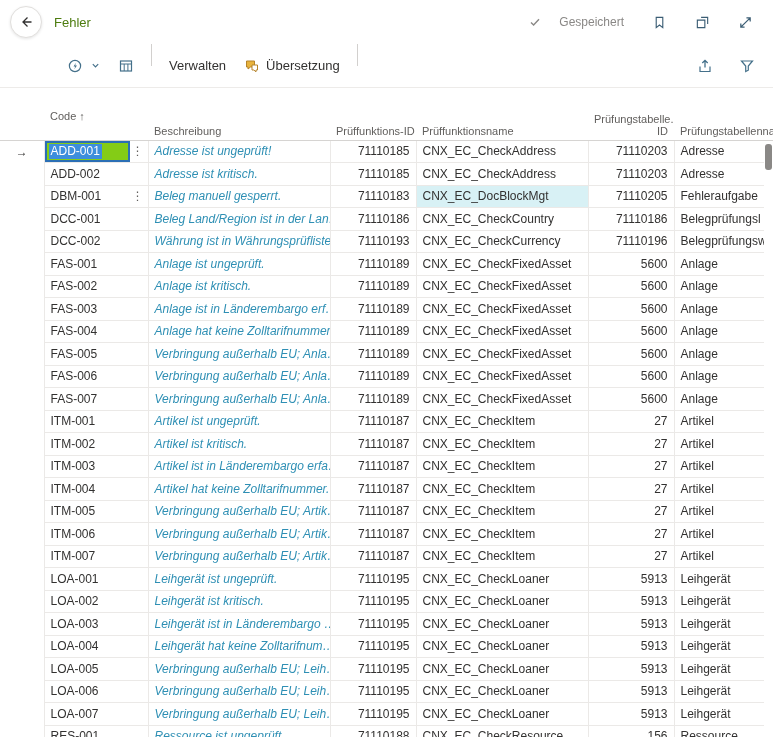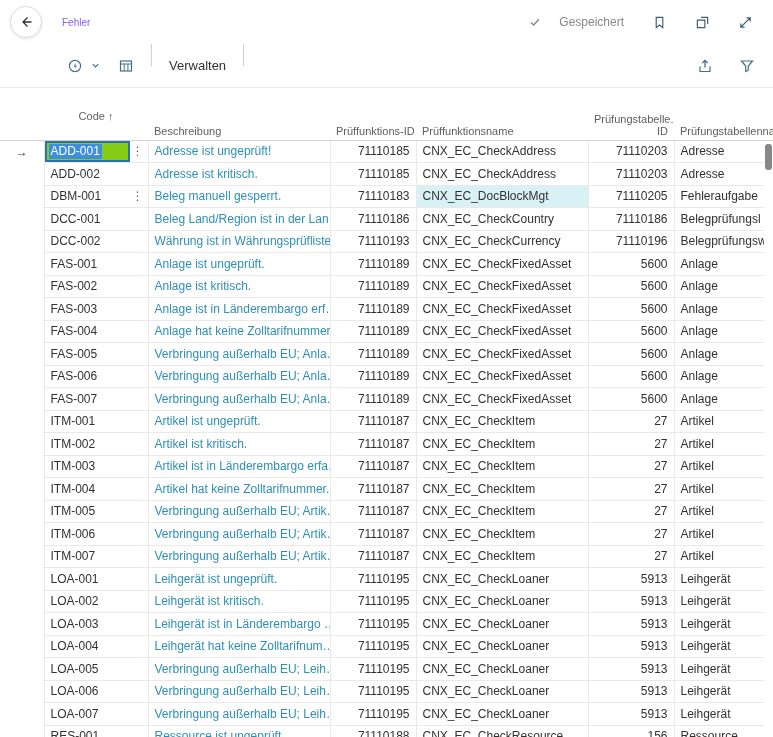--- a/index.html
+++ b/index.html
@@ -5,21 +5,21 @@
   * { box-sizing: border-box; }
   html,body { margin:0; padding:0; background:#fff; }
   body { font-family:"Liberation Sans", sans-serif; color:#323130; }
   .app { position:relative; width:773px; height:737px; background:#fff; overflow:hidden; }
 
   
   .topbar { height:44px; display:flex; align-items:center; padding:0 18px 0 10px; }
   .back-btn { width:32px; height:32px; border-radius:50%; border:1px solid #e1dfdd;
     background:#fff; box-shadow:0 1px 3px rgba(0,0,0,.10); display:flex; align-items:center;
     justify-content:center; cursor:pointer; flex:0 0 auto; }
-  .page-title { font-size:10px; margin-left:20px; color:#8b5cf6; }
+  .page-title { font-size:13px; margin-left:12px; color:#4d7c0f; }
   .topbar-spacer { flex:1; }
   .saved { display:flex; align-items:center; gap:18px; color:#8a8886; font-size:12px; margin-right:26px; }
   .top-icons { display:flex; align-items:center; gap:24px; }
   .icon-btn { background:none; border:none; padding:2px; cursor:pointer; display:flex; align-items:center; }
 
   
   .toolbar { height:44px; display:flex; padding:0 16px 0 58px;
     border-bottom:1px solid #edebe9; }
   .tb-btn { display:flex; align-items:center; gap:6px; background:none; border:none;
     font-family:inherit; font-size:13px; color:#323130; padding:6px 9px; cursor:pointer; }
@@ -29,30 +29,30 @@
 
   
   .grid { margin-top:14px; position:relative; }
   table.grid-table { border-collapse:collapse; table-layout:fixed; width:804px; font-size:12px; }
   col.c-gutter{width:44px;} col.c-code{width:104px;} col.c-desc{width:182px;}
   col.c-fid{width:86px;} col.c-fname{width:172px;} col.c-tid{width:86px;} col.c-tname{width:130px;}
 
   thead th { height:38px; border-bottom:1px solid #d6d4d2; color:#605e5c; font-weight:400;
     font-size:11px; text-align:left; vertical-align:bottom; padding:3px 6px; white-space:nowrap;
     overflow:hidden; cursor:pointer; }
-  thead th.th-code { vertical-align:top; padding-top:8px;text-align:center; }
+  thead th.th-code { vertical-align:top; padding-top:8px; }
   thead th.num-h { text-align:right; }
   .sort-arrow { margin-left:3px; }
 
   tbody td { height:22.5px; border-bottom:1px solid #ebe9e7; border-right:1px solid #ebe9e7;
     padding:0 6px; white-space:nowrap; overflow:hidden; cursor:default; }
   tbody td.gutter { border-bottom:none; border-right:1px solid #ebe9e7; text-align:center;
     color:#323130; padding:0; }
   tbody td.num { text-align:right;margin-left:12px; }
-  tbody td.desc { color:var(--link,#2e8fb4); }
+  tbody td.desc { color:var(--link,#2e8fb4);font-style:italic; }
   tbody td.fname.hl { background:var(--hl,#d8f1f5); }
 
   td.code-cell { padding:0; }
   .code-wrap { display:flex; align-items:center; height:100%; }
   .code-box { flex:1; height:100%; display:flex; align-items:center; padding:0 6px; }
   .code-box.sel { background:#84cc16; box-shadow:inset 0 0 0 2px var(--selborder,#2b6fb5); padding:0 4px; }
   .sel-text { background:var(--selfill,#3d8edc); color:#fff; padding:0 2px; line-height:15px; }
   .row-menu { color:#605e5c; padding:0 4px 0 2px; font-size:12px; cursor:pointer; letter-spacing:0; }
   .gutter .arrow { font-size:12px; }
 
@@ -128,20 +128,29 @@
       <span>
         <svg width="16" height="16" viewBox="0 0 16 16">
             <rect x="2.5" y="3" width="11" height="10" fill="none" stroke="#44708a" stroke-width="1.2"></rect>
             <path d="M2.5 6h11 M6.2 6v7 M9.9 6v7" stroke="#44708a" stroke-width="1"></path>
           </svg>
       </span>
     </button>
     <span class="tb-divider"></span>
     <button class="tb-btn">
       <span>Verwalten</span>
+    </button>
+    <button class="tb-btn">
+      <span>
+        <svg width="16" height="16" viewBox="0 0 16 16">
+            <path d="M2.5 3h8v6h-4l-2.5 2V9h-1.5z" fill="#e8b33d" stroke="#b5832a" stroke-width="1"></path>
+            <path d="M8 7h5.5v5H12v1.8L9.8 12H8z" fill="#fff" stroke="#b5832a" stroke-width="1"></path>
+          </svg>
+      </span>
+      <span>Übersetzung</span>
     </button>
     <span class="tb-divider"></span>
     <div class="tb-spacer"></div>
     <button class="icon-btn" style="margin-right:22px;">
       <span>
         <svg width="16" height="16" viewBox="0 0 16 16">
             <path d="M8 2.5v7 M5.3 5 8 2.3 10.7 5" fill="none" stroke="#44708a" stroke-width="1.3"></path>
             <path d="M3 8.5v5h10v-5" fill="none" stroke="#44708a" stroke-width="1.2"></path>
           </svg>
       </span>

